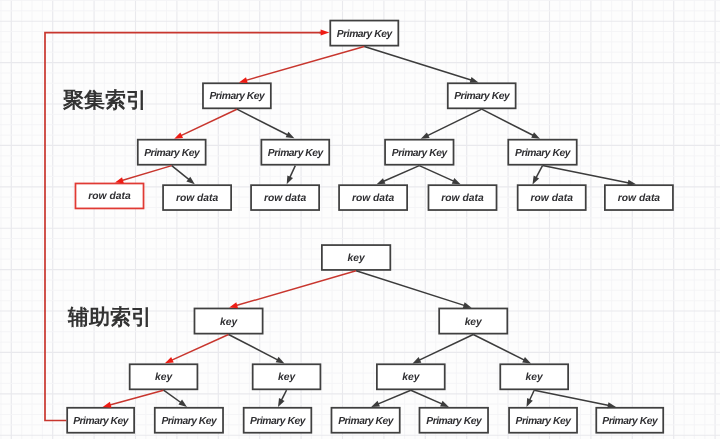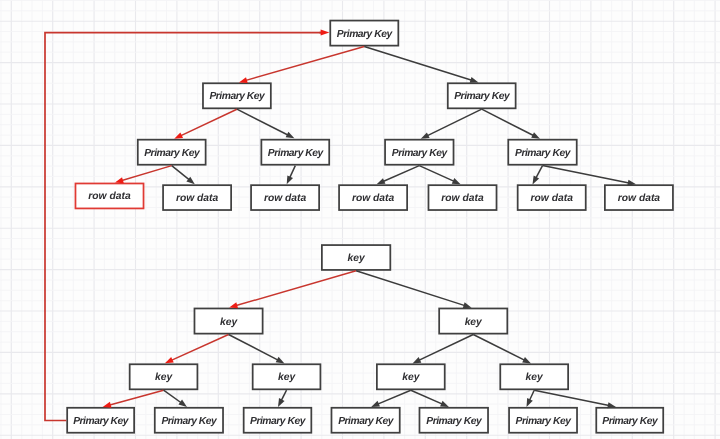--- a/index.html
+++ b/index.html
@@ -329,13 +329,15 @@
       <div class="node" style="left: 418.6px; top: 406.9px; width: 70.3px; height: 26.7px; font-size: 10.3px; letter-spacing: -0.47px;">
         <span style="position: relative; top: 1px;">Primary Key</span>
       </div>
       <div class="node" style="left: 508.2px; top: 406.9px; width: 69.7px; height: 26.7px; font-size: 10.3px; letter-spacing: -0.47px;">
         <span style="position: relative; top: 1px;">Primary Key</span>
       </div>
       <div class="node" style="left: 595.4px; top: 406.9px; width: 68.7px; height: 26.7px; font-size: 10.3px; letter-spacing: -0.47px;">
         <span style="position: relative; top: 1px;">Primary Key</span>
       </div>
     </div>
+  <div class="heading" id="h1">聚集索引</div>
+  <div class="heading" id="h2">辅助索引</div>
 </div>
 
 </body></html>

